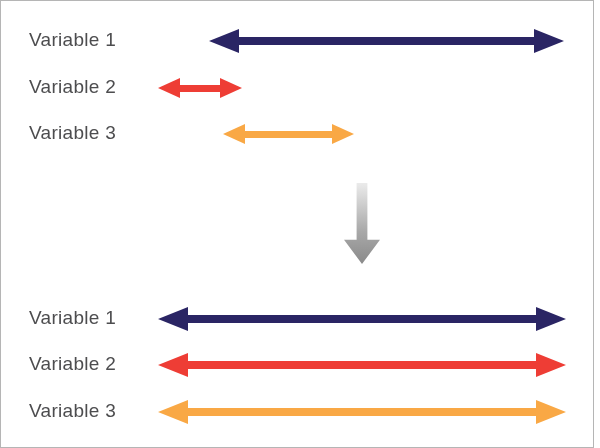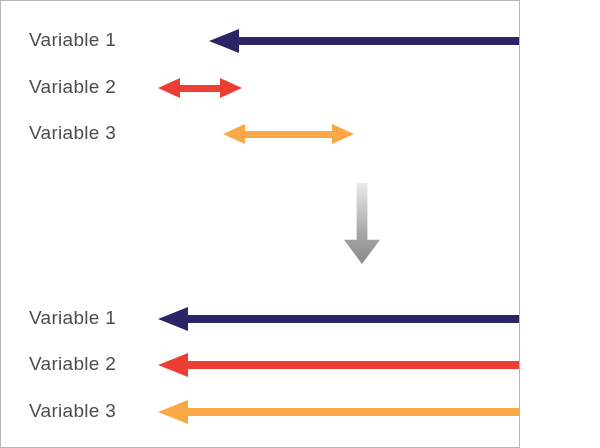--- a/index.html
+++ b/index.html
@@ -3,21 +3,21 @@
 <meta charset="utf-8">
 <style>
   html, body {
     margin: 0;
     padding: 0;
     background: #ffffff;
     font-family: "Liberation Sans", "DejaVu Sans", sans-serif;
   }
   .canvas {
     position: relative;
-    width: 520px;
+    width: 594px;
     height: 448px;
     box-sizing: border-box;
     background: #ffffff;
     border: 1px solid #b5b5b5;
     overflow: hidden;
   }
   .row-label {
     position: absolute;
     left: 28px;
     font-size: 19px;

